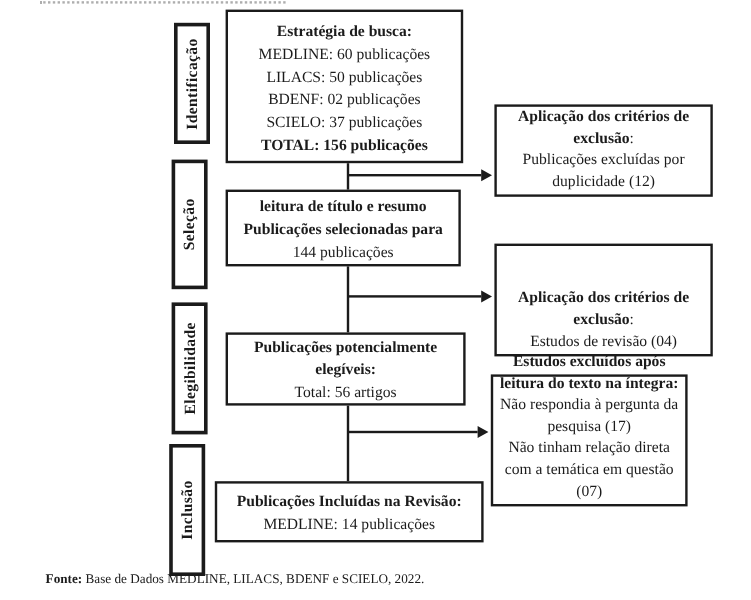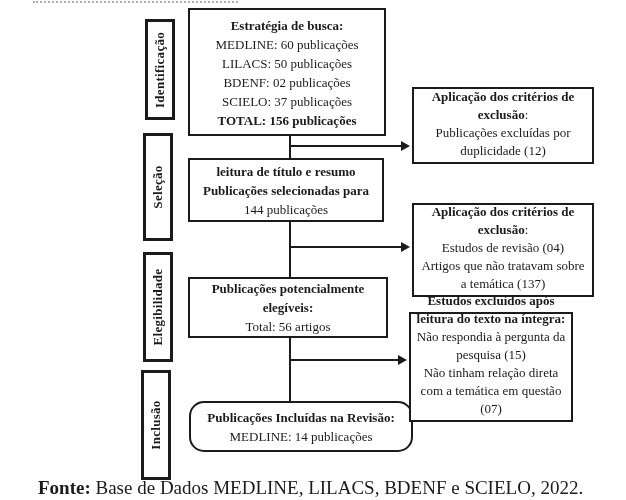--- a/index.html
+++ b/index.html
@@ -37,21 +37,21 @@
   .vline{width:2px;background:#1b1b1b;}
   .harrow{height:2px;background:#1b1b1b;}
   .harrow::after{
     content:"";position:absolute;right:-9px;top:-4px;
     border-left:9px solid #1b1b1b;border-top:5px solid transparent;border-bottom:5px solid transparent;
   }
   
   .fragment{
     height:0;border-top:2px dotted #9a9a9a;opacity:.8;
   }
-  .footer-note{font-size:19px;white-space:nowrap;}
+  .footer-note{font-size:11px;white-space:nowrap;}
 </style>
 </head>
 <body>
 
 <div class="stage">
 
   <div class="abs fragment" style="left:33px;top:1px;width:205px;"></div>
 
   <div class="abs stage-label" style="left:145px;top:19px;width:30px;height:101px;">
     <span>Identificação</span>
@@ -88,39 +88,38 @@
     <div class="b nowrap">Publicações selecionadas para</div>
     <div class="nowrap">144 publicações</div>
   </div>
 
   <div class="abs fbox" style="left:188px;top:277px;width:200px;height:61px;">
     <div class="b nowrap">Publicações potencialmente</div>
     <div class="b nowrap">elegíveis:</div>
     <div class="nowrap">Total: 56 artigos</div>
   </div>
 
-  <div class="abs fbox" style="left:189px;top:401px;width:224px;height:51px;border-radius:15px;">
+  <div class="abs fbox" style="left:179px;top:401px;width:224px;height:51px;">
     <div class="b nowrap">Publicações Incluídas na Revisão:</div>
     <div class="nowrap">MEDLINE: 14 publicações</div>
   </div>
 
   <div class="abs rbox" style="left:412px;top:87px;width:182px;height:77px;">
     <div><span class="b">Aplicação dos critérios de exclusão</span><span class="t-normal">:</span></div>
     <div>Publicações excluídas por duplicidade (12)</div>
   </div>
 
   <div class="abs rbox" style="left:412px;top:203px;width:182px;height:94px;">
     <div><span class="b">Aplicação dos critérios de exclusão</span><span class="t-normal">:</span></div>
     <div>Estudos de revisão (04)</div>
-    <div>Artigos que não tratavam sobre a temática (137)</div>
   </div>
 
   <div class="abs rbox" style="left:409px;top:312px;width:164px;height:110px;">
     <div class="b">Estudos excluídos após leitura do texto na íntegra:</div>
-    <div>Não respondia à pergunta da pesquisa (15)</div>
+    <div>Não respondia à pergunta da pesquisa (17)</div>
     <div>Não tinham relação direta com a temática em questão (07)</div>
   </div>
 
   <div class="abs footer-note" style="left:38px;top:477px;">
     <span class="b">Fonte:</span>
     <span>Base de Dados MEDLINE, LILACS, BDENF e SCIELO, 2022.</span>
   </div>
 
 </div>
 

